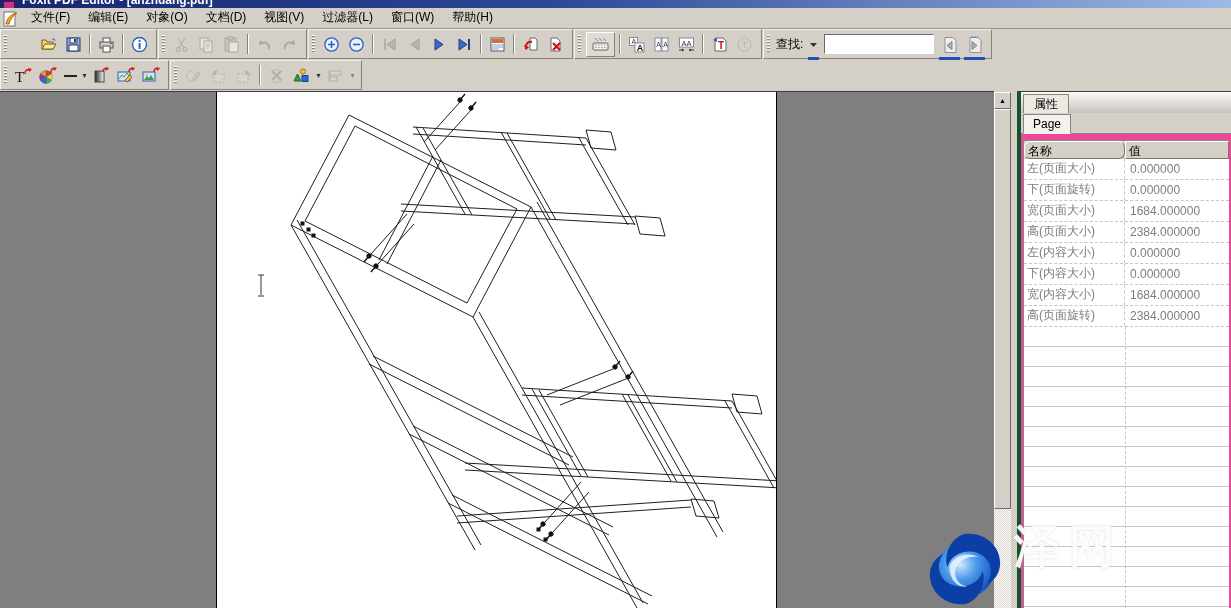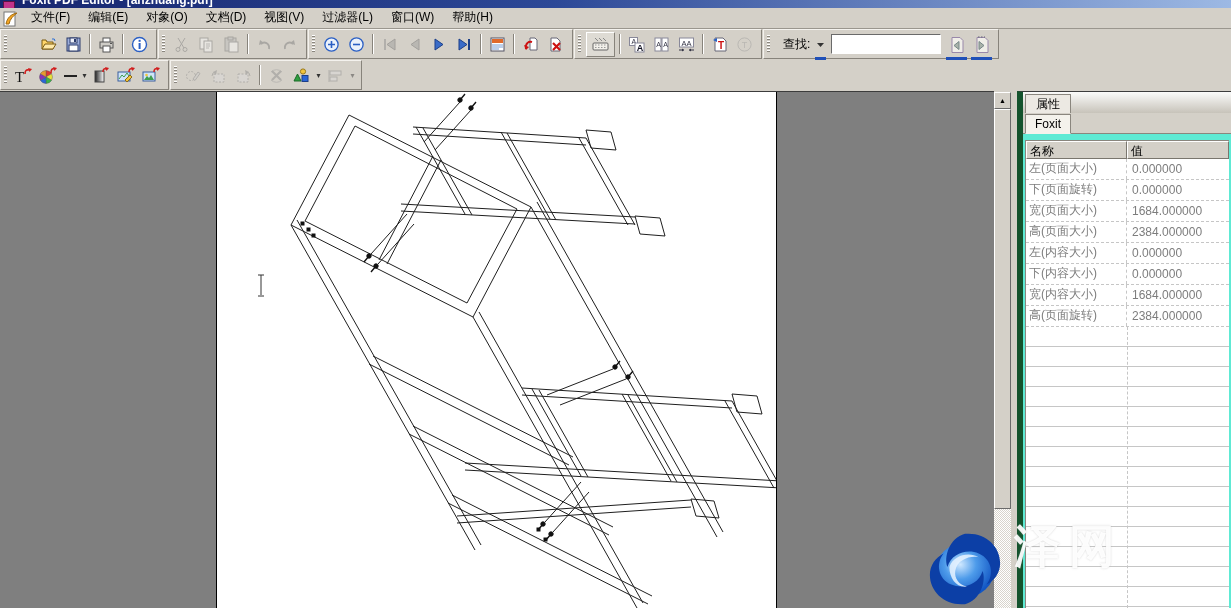--- a/index.html
+++ b/index.html
@@ -26,54 +26,54 @@
         background:#d4d0c8;border:1px solid;border-color:#f4f2ee #87837b #87837b #f4f2ee;}
   .grip{width:3px;height:18px;margin:0 4px 0 2px;flex:0 0 auto;
         background:repeating-linear-gradient(to bottom,#fff 0 1px,#8a867e 1px 2px,#d4d0c8 2px 3px);}
   .sep{width:1px;height:20px;background:#87837b;border-right:1px solid #fff;margin:0 3px;flex:0 0 auto;}
   .tbtn{width:23px;height:23px;display:flex;align-items:center;justify-content:center;flex:0 0 auto;margin:0 1px;}
   .tbtn svg{display:block;}
   .dis{opacity:.45;filter:grayscale(1);}
   .drop{font-size:8px;color:#333;width:9px;text-align:center;flex:0 0 auto;}
   .bu{position:relative;}
   .bu::after{content:"";position:absolute;left:1px;right:1px;bottom:-4px;height:3px;background:#2050b8;}
-  .find-label{margin:0 3px 0 9px;}
+  .find-label{margin:0 3px 0 2px;}
   .find-input{width:102px;height:16px;margin:0 3px;border:1px solid;border-color:#6a6a6a #fff #fff #6a6a6a;
               background:#fff;font-size:12px;padding:1px 3px;}
   .kbd-raised{border:1px solid;border-color:#fff #87837b #87837b #fff;background:#dedbd4;width:27px;}
 
   
   .canvas{position:absolute;top:91px;left:0;width:994px;bottom:0;background:#7f7f7f;border-top:1px solid #3c3c3c;}
   .page{position:absolute;left:216px;top:0;width:559px;bottom:0;background:#fff;
         border-left:1px solid #000;border-right:1px solid #000;}
 
   
   .vscroll{position:absolute;top:92px;left:994px;width:17px;bottom:0;
            background:repeating-conic-gradient(#ffffff 0 25%,#d8d4cc 0 50%) 0 0/2px 2px;}
   .sbtn{position:absolute;left:0;top:0;width:15px;height:15px;background:#d4d0c8;
         border:1px solid;border-color:#fff #6a6a6a #6a6a6a #fff;
         display:flex;align-items:center;justify-content:center;font-size:7px;color:#000;}
   .sthumb{position:absolute;left:0;top:17px;width:15px;height:398px;background:#d4d0c8;
           border:1px solid;border-color:#fff #6a6a6a #6a6a6a #fff;}
 
   
   .splitter{position:absolute;top:92px;left:1011px;width:6px;bottom:0;background:#d4d0c8;}
-  .panel{position:absolute;top:91px;left:1017px;right:0;bottom:0;background:#5eead4;
-         border-left:6px solid #14532d;border-top:1px solid #3c3c3c;}
+  .panel{position:absolute;top:91px;left:1017px;right:0;bottom:0;background:#ec4899;
+         border-left:4px solid #14532d;border-top:1px solid #3c3c3c;}
   .pstrip1{height:21px;background:linear-gradient(#fbfbfa,#c7c3ba);position:relative;}
   .ptab1{position:absolute;left:2px;top:2px;height:18px;line-height:18px;padding:0 10px;
          background:#ece9e3;border:1px solid #8a867e;border-bottom:none;}
   .pstrip2{height:20px;position:relative;border-bottom:1px solid #8a867e;background:#d4d0c8;}
   .ptab2{position:absolute;left:2px;top:1px;height:18px;line-height:18px;padding:0 9px;
          background:#f4f2ec;border:1px solid #8a867e;border-bottom:1px solid #f4f2ec;}
   .ptable{position:absolute;top:48px;left:2px;right:2px;bottom:0;background:#fff;
           border-left:1px solid #8a867e;border-top:1px solid #8a867e;display:flex;flex-direction:column;}
   .phead{display:flex;height:18px;background:#d4d0c8;flex:0 0 auto;}
   .phcell{border:1px solid;border-color:#fff #7a766e #7a766e #fff;padding:1px 3px;box-sizing:border-box;}
-  .phname{width:101px;} .phvalue{flex:1;}
+  .phname{width:101px;border-radius:6px;} .phvalue{flex:1;}
   .prow{display:flex;height:20px;flex:0 0 auto;border-bottom:1px dashed #c6c6c6;color:#7d7d7d;}
   .pname{width:101px;border-right:1px dashed #c6c6c6;padding:1px 0 0 3px;box-sizing:border-box;}
   .pvalue{flex:1;padding:3px 0 0 5px;}
   .pfill{flex:1;background:repeating-linear-gradient(to bottom,#fff 0 19px,#c6c6c6 19px 20px);display:flex;}
   .pfill .pfline{width:101px;border-right:1px dashed #c6c6c6;}
 
   
   .wm-logo{position:absolute;left:924px;top:528px;width:82px;height:82px;z-index:60;pointer-events:none;}
   .wm-text{position:absolute;left:1014px;top:516px;z-index:60;pointer-events:none;
            font-size:46px;font-weight:bold;letter-spacing:9px;color:rgba(255,255,255,.93);
@@ -510,21 +510,21 @@
     <div class="sthumb"></div>
   </div>
 
   <div class="splitter"></div>
 
   <div class="panel">
     <div class="pstrip1">
       <span class="ptab1">属性</span>
     </div>
     <div class="pstrip2">
-      <span class="ptab2">Foxit</span>
+      <span class="ptab2">Page</span>
     </div>
     <div class="ptable">
       <div class="phead">
         <span class="phcell phname">名称</span>
         <span class="phcell phvalue">值</span>
       </div>
       <div class="prow">
           <span class="pname">左(页面大小)</span>
           <span class="pvalue">0.000000</span>
         </div>

